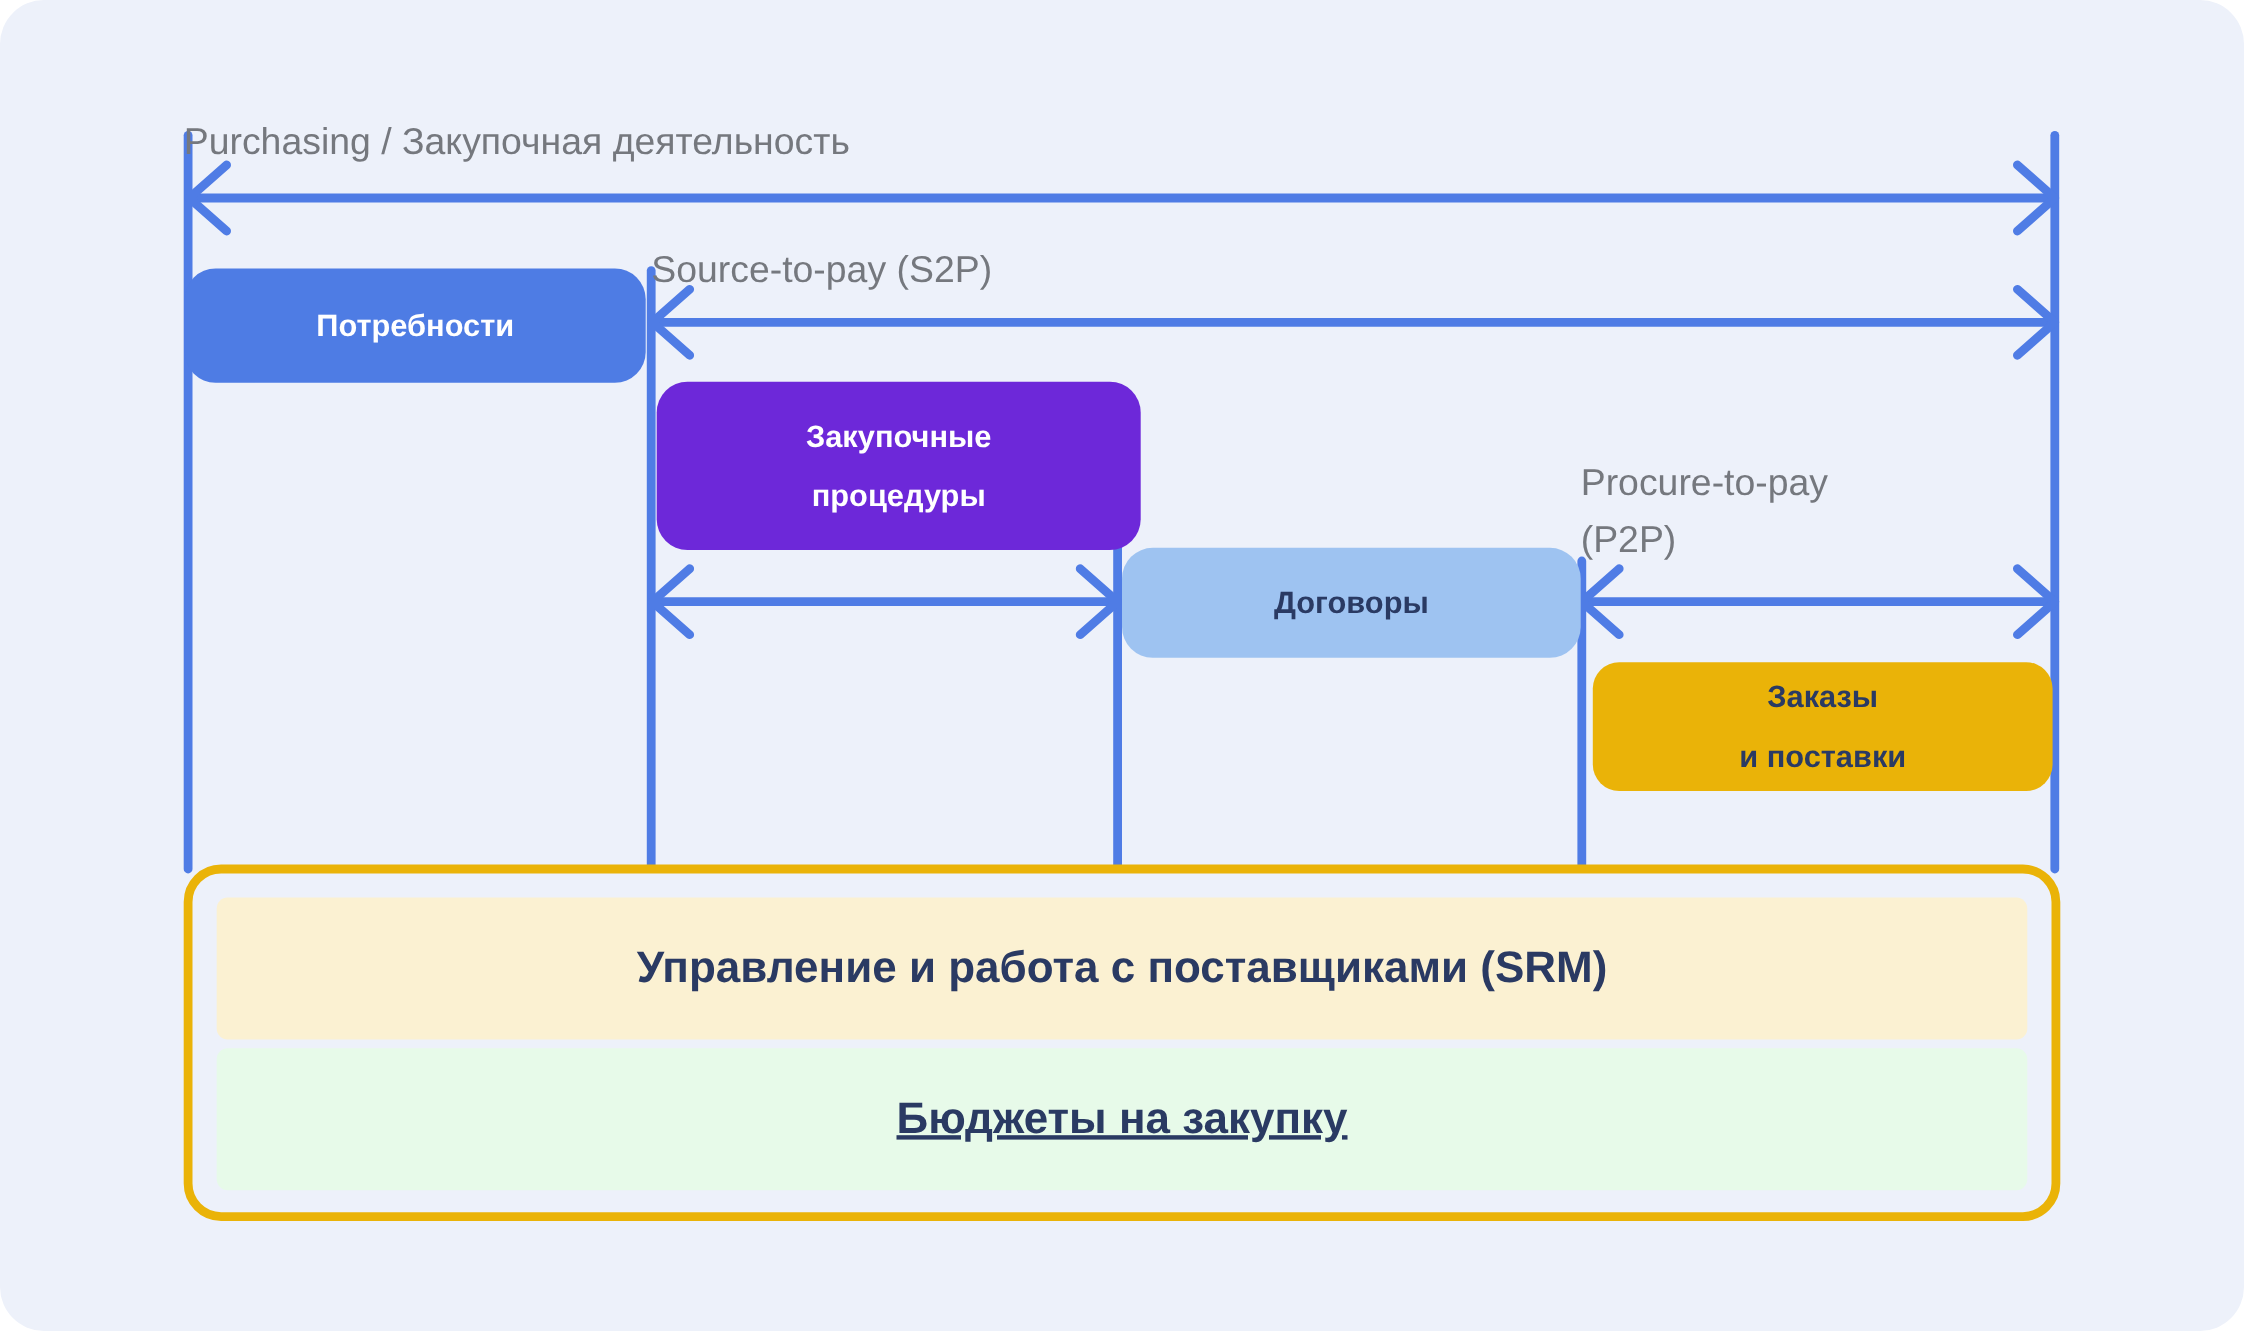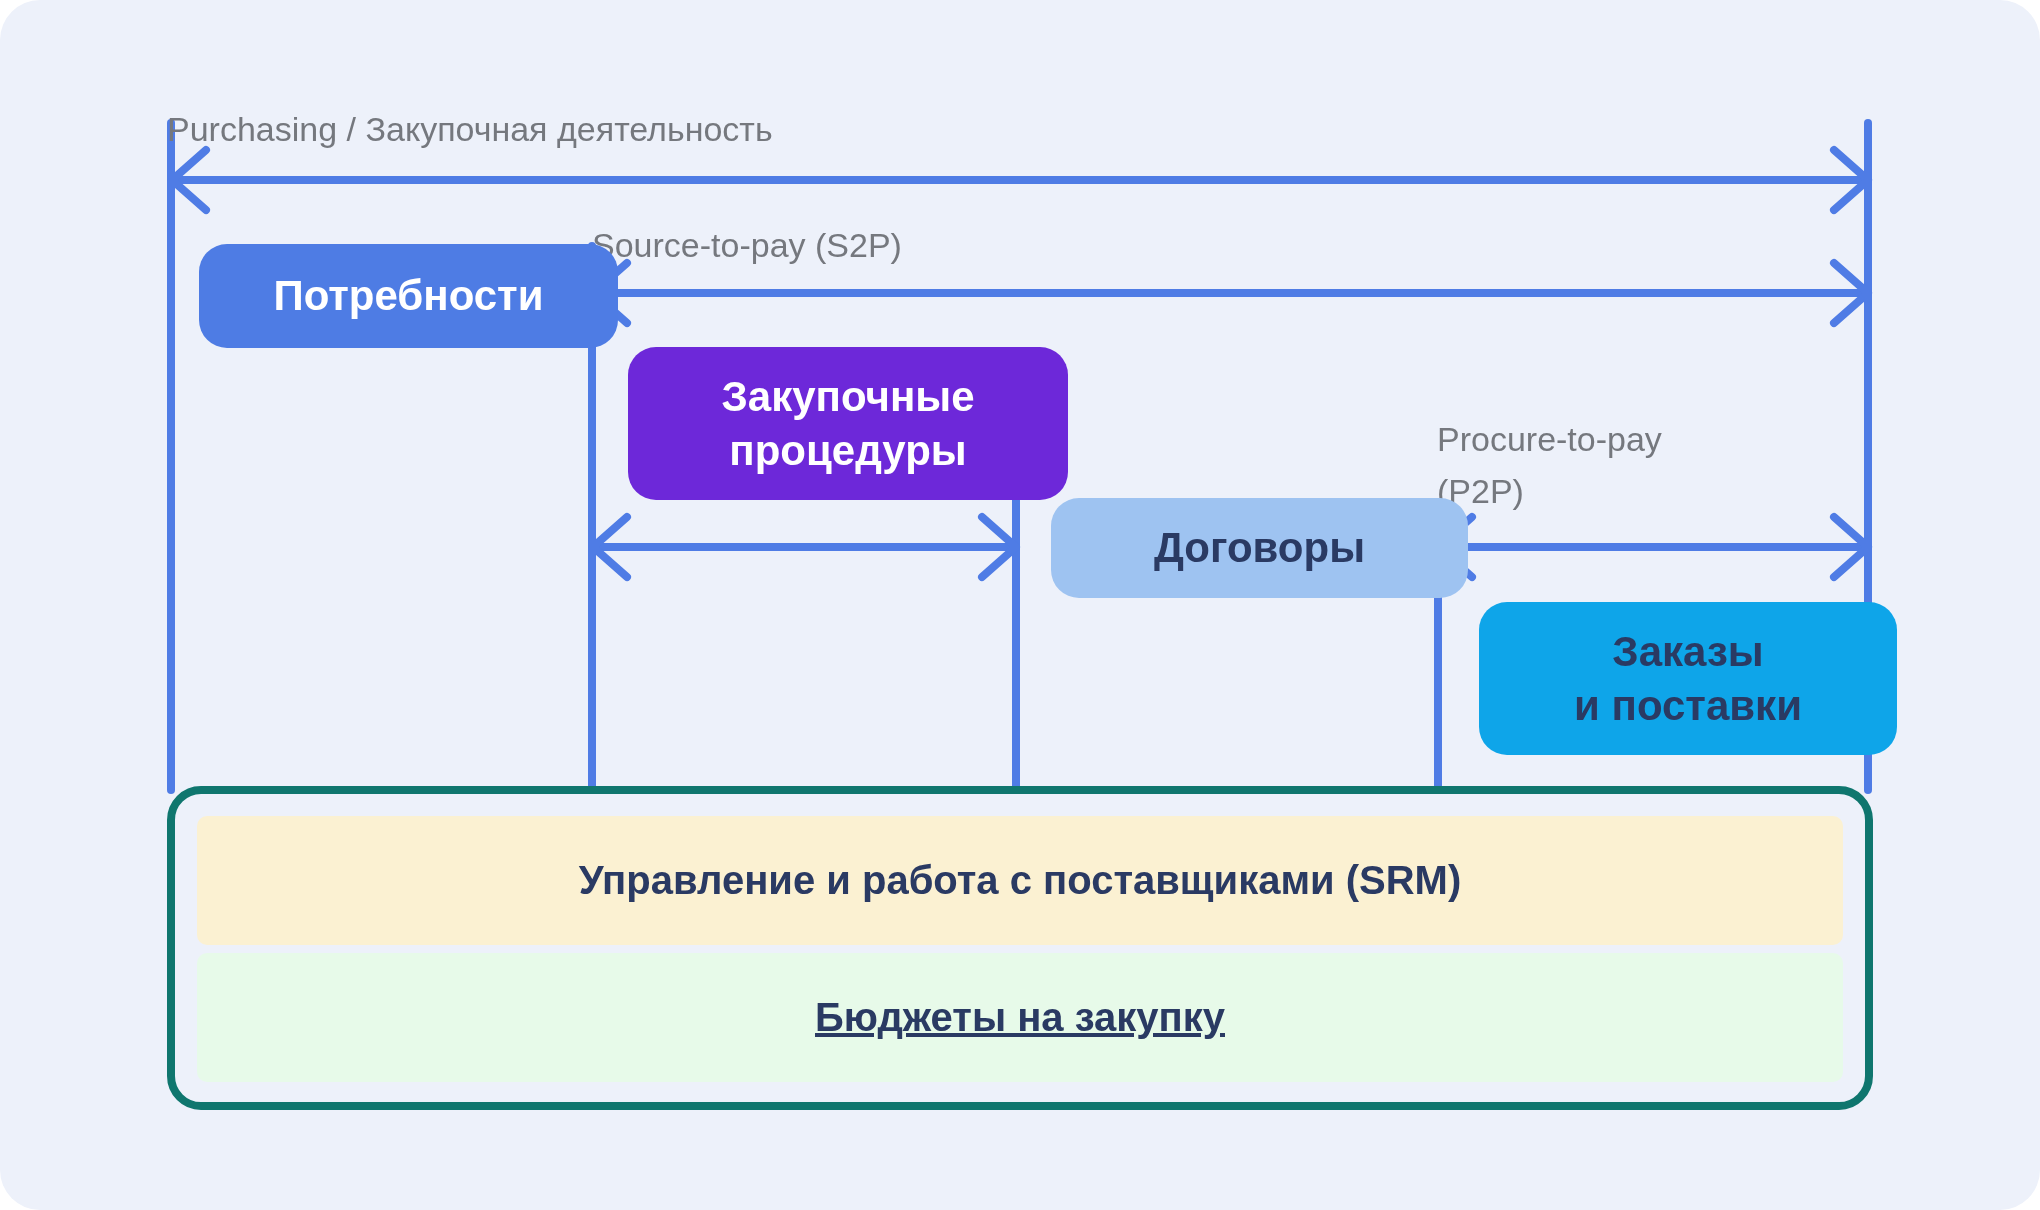--- a/index.html
+++ b/index.html
@@ -18,40 +18,39 @@
   .gray-label{
     color:#75787e;
     font-size:34px;
     line-height:52px;
   }
   .stage-box{
     position:absolute;
     display:flex;flex-direction:column;align-items:center;justify-content:center;
     border-radius:28px;
     font-weight:bold;
-    font-size:42px;
+    font-size:28px;
     line-height:54px;
     text-align:center;
-    margin-left:31px;
   }
   .stage-box .line{display:block;}
   .box-needs{left:168px;top:244px;width:419px;height:104px;background:#4e7ce4;color:#ffffff;}
   .box-procedures{left:597px;top:347px;width:440px;height:153px;background:#6d28d9;color:#ffffff;}
   .box-contracts{left:1020px;top:498px;width:417px;height:100px;background:#9ec3f1;color:#2a3a63;}
-  .box-orders{left:1448px;top:602px;width:418px;height:153px;background:#0ea5e9;color:#2a3a63;}
+  .box-orders{left:1448px;top:602px;width:418px;height:117px;background:#eab308;color:#2a3a63;border-radius:24px;}
 
   .title-label{left:167px;top:103px;width:1706px;}
   .s2p-label{left:592px;top:219px;width:1277px;}
   .p2p-label{left:1437px;top:413px;width:432px;}
   .s2c-label{left:592px;top:589px;width:425px;}
 
   .foundation{
     position:absolute;
     left:167px;top:786px;width:1706px;height:324px;
-    border:8px solid #0f766e;
+    border:8px solid #eab308;
     border-radius:34px;
     box-sizing:border-box;
   }
   .band{
     position:absolute;
     left:22px;width:1646px;height:129px;
     display:flex;align-items:center;justify-content:center;
     border-radius:10px;
     font-weight:bold;
     font-size:40px;

